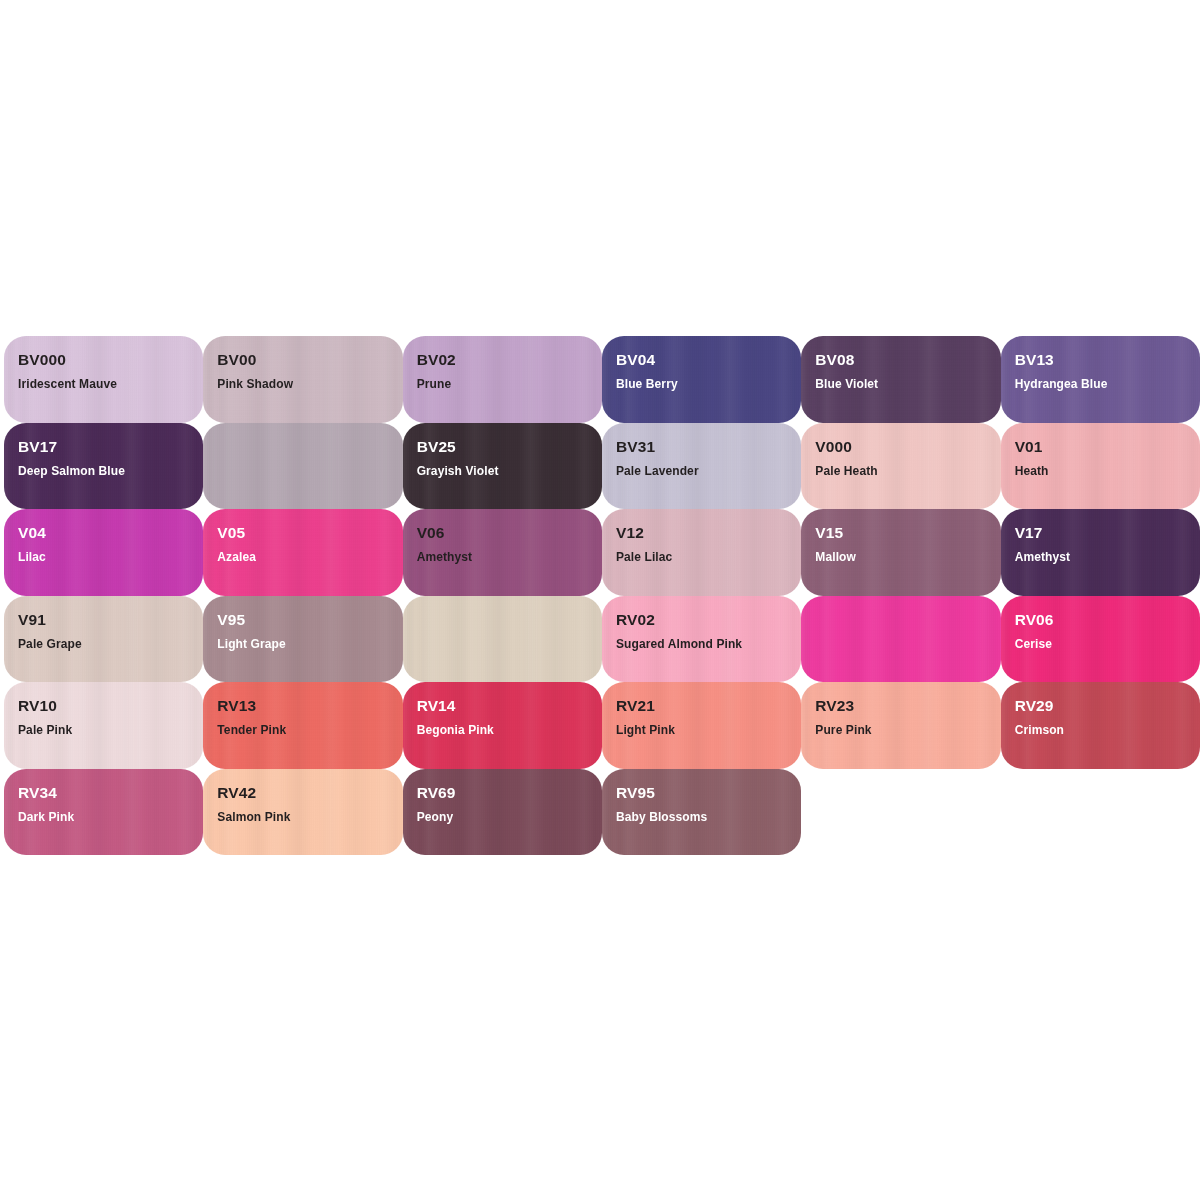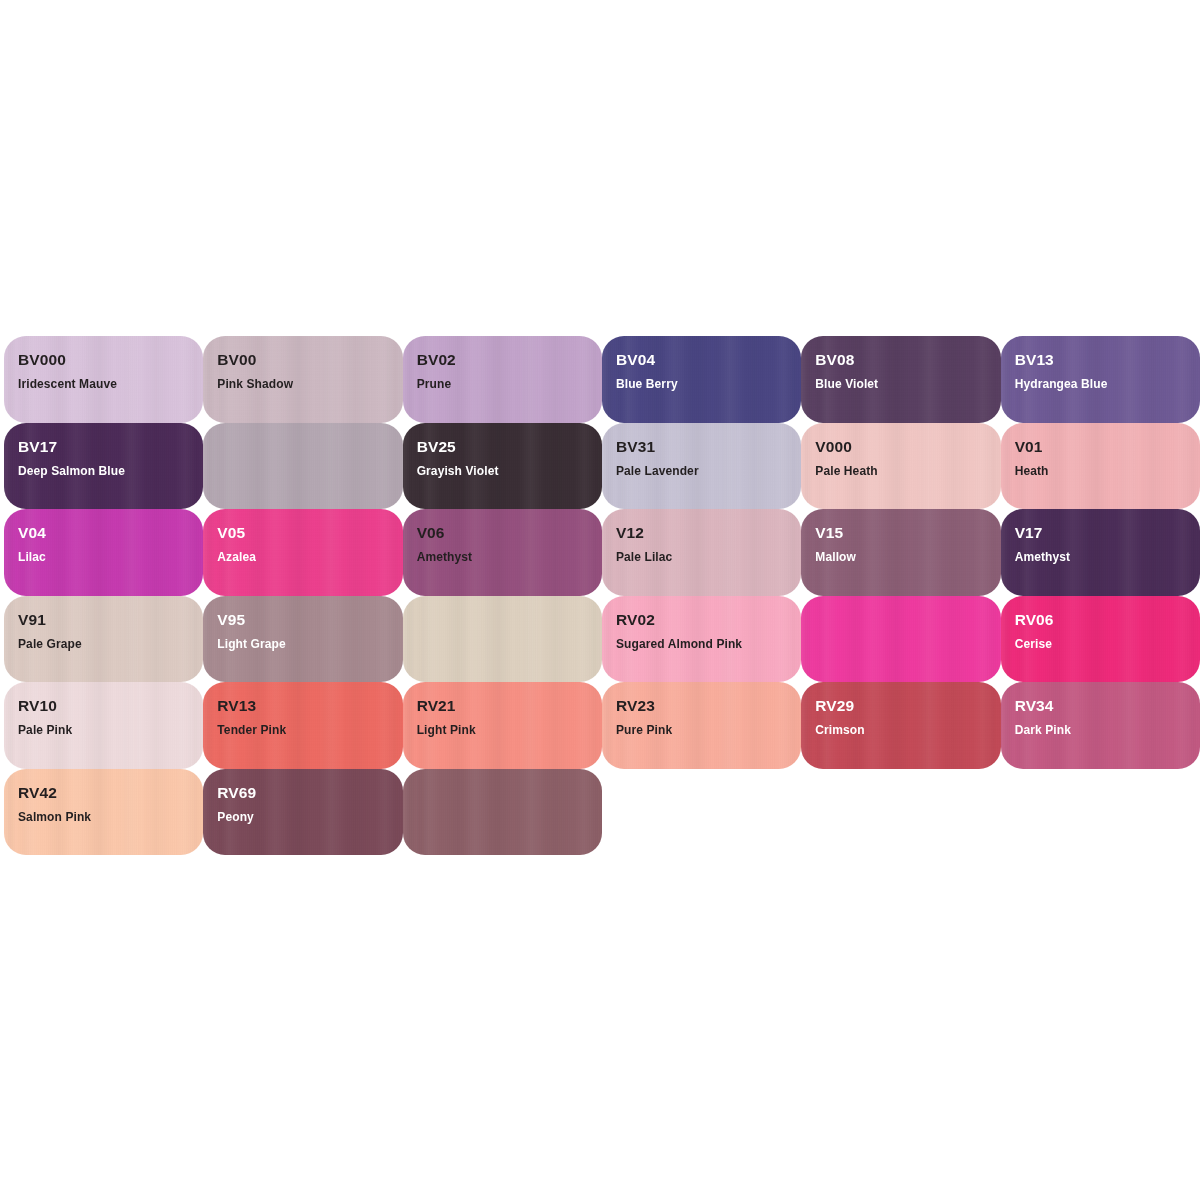--- a/index.html
+++ b/index.html
@@ -380,20 +380,30 @@
       <div class="swatch dark">
         <div class="base" style="background: rgb(237, 106, 98);"></div>
         <div class="streaks" style="background-position: 99% 0px;"></div>
         <div class="streaks2" style="background-position: 31% 0px;"></div>
         <div class="grain"></div>
         <div class="labels">
           <span class="code">RV13</span>
           <span class="cname">Tender Pink</span>
         </div>
       </div>
+      <div class="swatch light">
+        <div class="base" style="background: rgb(220, 52, 89);"></div>
+        <div class="streaks" style="background-position: 36% 0px;"></div>
+        <div class="streaks2" style="background-position: 84% 0px;"></div>
+        <div class="grain"></div>
+        <div class="labels">
+          <span class="code">RV14</span>
+          <span class="cname">Begonia Pink</span>
+        </div>
+      </div>
       <div class="swatch dark">
         <div class="base" style="background: rgb(247, 145, 133);"></div>
         <div class="streaks" style="background-position: 73% 0px;"></div>
         <div class="streaks2" style="background-position: 37% 0px;"></div>
         <div class="grain"></div>
         <div class="labels">
           <span class="code">RV21</span>
           <span class="cname">Light Pink</span>
         </div>
       </div>
@@ -445,15 +455,19 @@
         <div class="labels">
           <span class="code">RV69</span>
           <span class="cname">Peony</span>
         </div>
       </div>
       <div class="swatch light">
         <div class="base" style="background: rgb(142, 96, 104);"></div>
         <div class="streaks" style="background-position: 95% 0px;"></div>
         <div class="streaks2" style="background-position: 55% 0px;"></div>
         <div class="grain"></div>
+        <div class="labels">
+          <span class="code">RV95</span>
+          <span class="cname">Baby Blossoms</span>
+        </div>
       </div>
     </div>
 </div>
 
 </body></html>

